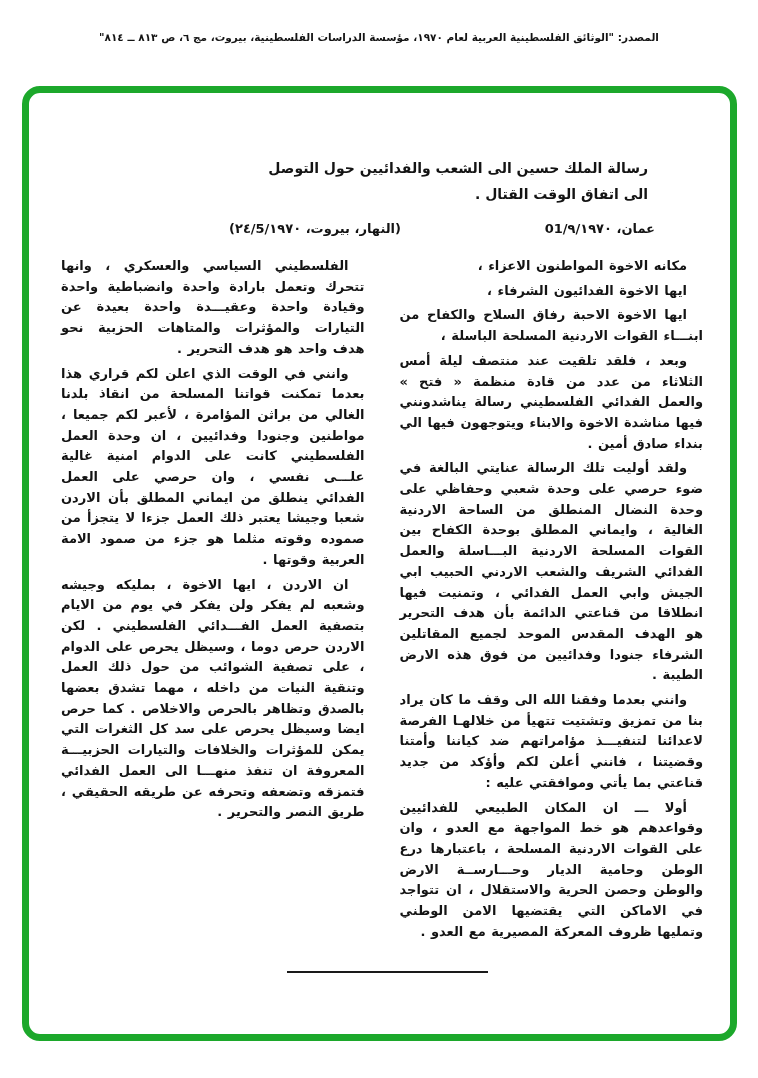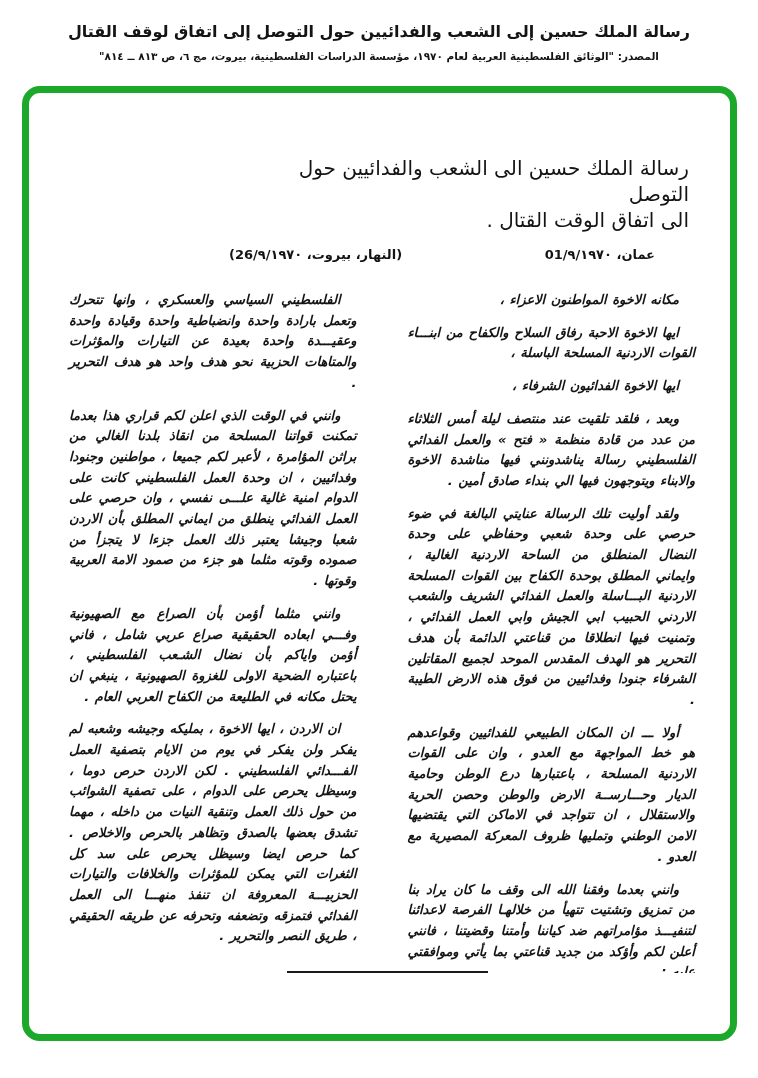--- a/index.html
+++ b/index.html
@@ -18,87 +18,84 @@
   .green-box {
     position:absolute; left:22px; top:86px;
     width:701px; height:941px;
     border:7px solid #1CA82B;
     border-radius:18px;
     background:#ffffff;
     direction:rtl;
     box-sizing:content-box;
   }
   .doc-title {
-    margin:62px 41px 0 0;
+    margin:62px 82px 0 0;
     width:412px;
     text-align:right;
-    font-weight:normal;
-    font-size:20px;
+    font-weight:bold;
+    font-size:14px;
     line-height:26px;
   }
   .dateline {
     display:flex; justify-content:space-between; align-items:baseline;
     margin:14px 75px 0 200px;
     font-size:13px; font-weight:bold;
     direction:rtl;
   }
   .columns {
     display:flex; direction:rtl;
     gap:27px;
     margin:16px 23px 0 28px;
     height:695px; overflow:hidden;
   }
   .column { flex:1; min-width:0; }
   .para {
-    margin:12px;
+    margin:4px;
     font-size:13px;
     font-weight:bold;
     line-height:20.7px;
     text-align:justify;
     text-indent:16px;
     word-spacing:1px;
-    font-style:italic;
   }
   .footer-rule {
     position:absolute; left:287px; top:971px;
     width:201px; height:2px;
     background:#1a1a1a;
   }
 </style>
 </head>
 <body>
 
 <header class="page-header">
-  <div class="hdr-title">رسالة الملك حسين إلى الشعب والفدائيين حول التوصل إلى اتفاق لوقف القتال</div>
   <div class="hdr-source">المصدر: "الوثائق الفلسطينية العربية لعام ١٩٧٠، مؤسسة الدراسات الفلسطينية، بيروت، مج ٦، ص ٨١٣ ــ ٨١٤"</div>
 </header>
 
 <section class="green-box">
   <div class="doc-title">
     <div>رسالة الملك حسين الى الشعب والفدائيين حول التوصل</div>
     <div>الى اتفاق الوقت القتال .</div>
   </div>
 
   <div class="dateline">
     <span>عمان، 01/٩/١٩٧٠</span>
-    <span>(النهار، بيروت، 26/٩/١٩٧٠)</span>
+    <span>(النهار، بيروت، ٢٤/5/١٩٧٠)</span>
   </div>
 
   <div class="columns">
     <div class="column">
         <p class="para">مكانه الاخوة المواطنون الاعزاء ،</p>
+        <p class="para">ايها الاخوة الفدائيون الشرفاء ،</p>
         <p class="para">ايها الاخوة الاحبة رفاق السلاح والكفاح من ابنـــاء القوات الاردنية المسلحة الباسلة ،</p>
-        <p class="para">ايها الاخوة الفدائيون الشرفاء ،</p>
         <p class="para">وبعد ، فلقد تلقيت عند منتصف ليلة أمس الثلاثاء من عدد من قادة منظمة « فتح » والعمل الفدائي الفلسطيني رسالة يناشدونني فيها مناشدة الاخوة والابناء ويتوجهون فيها الي بنداء صادق أمين .</p>
         <p class="para">ولقد أوليت تلك الرسالة عنايتي البالغة في ضوء حرصي على وحدة شعبي وحفاظي على وحدة النضال المنطلق من الساحة الاردنية الغالية ، وايماني المطلق بوحدة الكفاح بين القوات المسلحة الاردنية البـــاسلة والعمل الفدائي الشريف والشعب الاردني الحبيب ابي الجيش وابي العمل الفدائي ، وتمنيت فيها انطلاقا من قناعتي الدائمة بأن هدف التحرير هو الهدف المقدس الموحد لجميع المقاتلين الشرفاء جنودا وفدائيين من فوق هذه الارض الطيبة .</p>
+        <p class="para">وانني بعدما وفقنا الله الى وقف ما كان يراد بنا من تمزيق وتشتيت تتهيأ من خلالهـا الفرصة لاعدائنا لتنفيـــذ مؤامراتهم ضد كياننا وأمتنا وقضيتنا ، فانني أعلن لكم وأؤكد من جديد قناعتي بما يأتي وموافقتي عليه :</p>
         <p class="para">أولا ـــ ان المكان الطبيعي للفدائيين وقواعدهم هو خط المواجهة مع العدو ، وان على القوات الاردنية المسلحة ، باعتبارها درع الوطن وحامية الديار وحـــارســة الارض والوطن وحصن الحرية والاستقلال ، ان تتواجد في الاماكن التي يقتضيها الامن الوطني وتمليها ظروف المعركة المصيرية مع العدو .</p>
-        <p class="para">وانني بعدما وفقنا الله الى وقف ما كان يراد بنا من تمزيق وتشتيت تتهيأ من خلالهـا الفرصة لاعدائنا لتنفيـــذ مؤامراتهم ضد كياننا وأمتنا وقضيتنا ، فانني أعلن لكم وأؤكد من جديد قناعتي بما يأتي وموافقتي عليه :</p>
       </div>
     <div class="column">
         <p class="para">الفلسطيني السياسي والعسكري ، وانها تتحرك وتعمل بارادة واحدة وانضباطية واحدة وقيادة واحدة وعقيـــدة واحدة بعيدة عن التيارات والمؤثرات والمتاهات الحزبية نحو هدف واحد هو هدف التحرير .</p>
         <p class="para">وانني في الوقت الذي اعلن لكم قراري هذا بعدما تمكنت قواتنا المسلحة من انقاذ بلدنا الغالي من براثن المؤامرة ، لأعبر لكم جميعا ، مواطنين وجنودا وفدائيين ، ان وحدة العمل الفلسطيني كانت على الدوام امنية غالية علـــى نفسي ، وان حرصي على العمل الفدائي ينطلق من ايماني المطلق بأن الاردن شعبا وجيشا يعتبر ذلك العمل جزءا لا يتجزأ من صموده وقوته مثلما هو جزء من صمود الامة العربية وقوتها .</p>
-        <p class="para">وانني مثلما أؤمن بأن الصراع مع الصهيونية وفـــي ابعاده الحقيقية صراع عربي شامل ، فاني أؤمن واياكم بأن نضال الشـعب الفلسطيني ، باعتباره الضحية الاولى للغزوة الصهيونية ، ينبغي ان يحتل مكانه في الطليعة من الكفاح العربي العام .</p>
         <p class="para">ان الاردن ، ايها الاخوة ، بمليكه وجيشه وشعبه لم يفكر ولن يفكر في يوم من الايام بتصفية العمل الفـــدائي الفلسطيني . لكن الاردن حرص دوما ، وسيظل يحرص على الدوام ، على تصفية الشوائب من حول ذلك العمل وتنقية النيات من داخله ، مهما تشدق بعضها بالصدق وتظاهر بالحرص والاخلاص . كما حرص ايضا وسيظل يحرص على سد كل الثغرات التي يمكن للمؤثرات والخلافات والتيارات الحزبيـــة المعروفة ان تنفذ منهـــا الى العمل الفدائي فتمزقه وتضعفه وتحرفه عن طريقه الحقيقي ، طريق النصر والتحرير .</p>
       </div>
   </div>
 </section>
 
 <div class="footer-rule"></div>
 
 </body></html>

